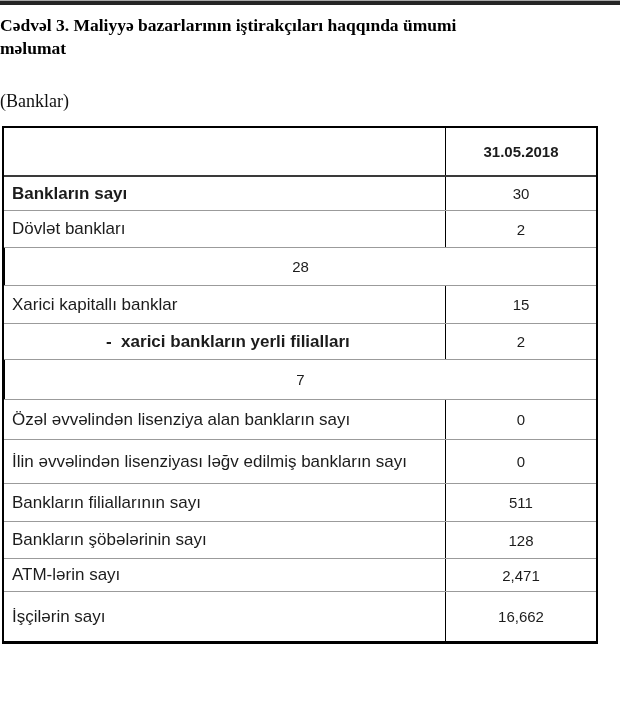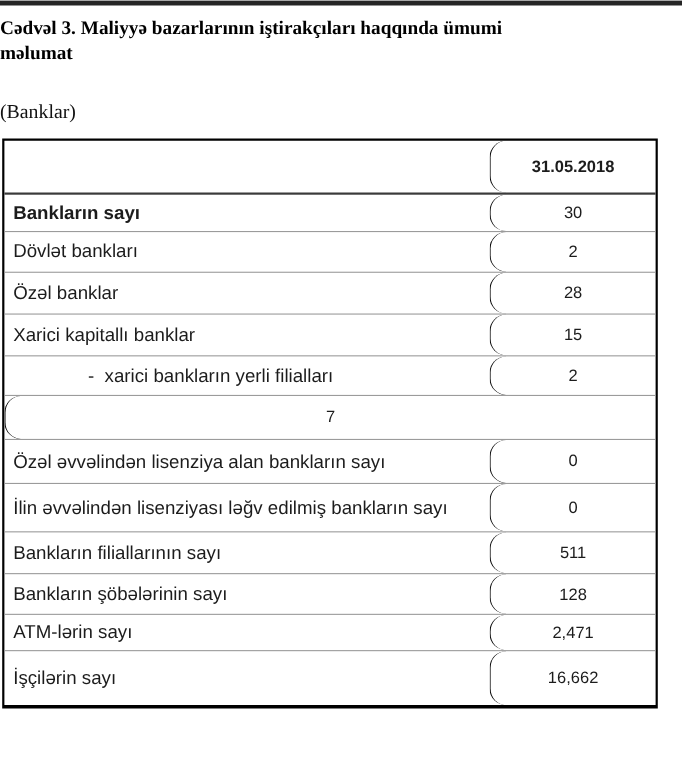--- a/index.html
+++ b/index.html
@@ -51,25 +51,24 @@
     white-space: pre-wrap;
   }
   .cell-value {
     flex: 1;
     border-left: 1.5px solid #000000;
     display: flex;
     align-items: center;
     justify-content: center;
     font-size: 15px;
     text-align: center;
-    border-radius: 15px;
   }
   .bold { font-weight: bold; }
   .indent1 { padding-left: 105px; }
-  .dash-indent { padding-left: 76px; }
+  .dash-indent { padding-left: 102px; font-weight: bold; }
   .line { line-height: 17px; }
 </style>
 </head>
 <body>
 
 <div class="top-border"></div>
 
 <div class="doc-title">
   <div>Cədvəl 3. Maliyyə bazarlarının iştirakçıları haqqında ümumi</div>
   <div>məlumat</div>
@@ -88,21 +87,20 @@
     <div class="cell-label bold">Bankların sayı</div>
     <div class="cell-value">30</div>
   </div>
 
   <div class="row" style="height:37px">
     <div class="cell-label">Dövlət bankları</div>
     <div class="cell-value">2</div>
   </div>
 
   <div class="row" style="height:38px">
-    <div class="cell-label">Özəl banklar</div>
     <div class="cell-value">28</div>
   </div>
 
   <div class="row" style="height:38px">
     <div class="cell-label">Xarici kapitallı banklar</div>
     <div class="cell-value">15</div>
   </div>
 
 
   <div class="row" style="height:36px">

